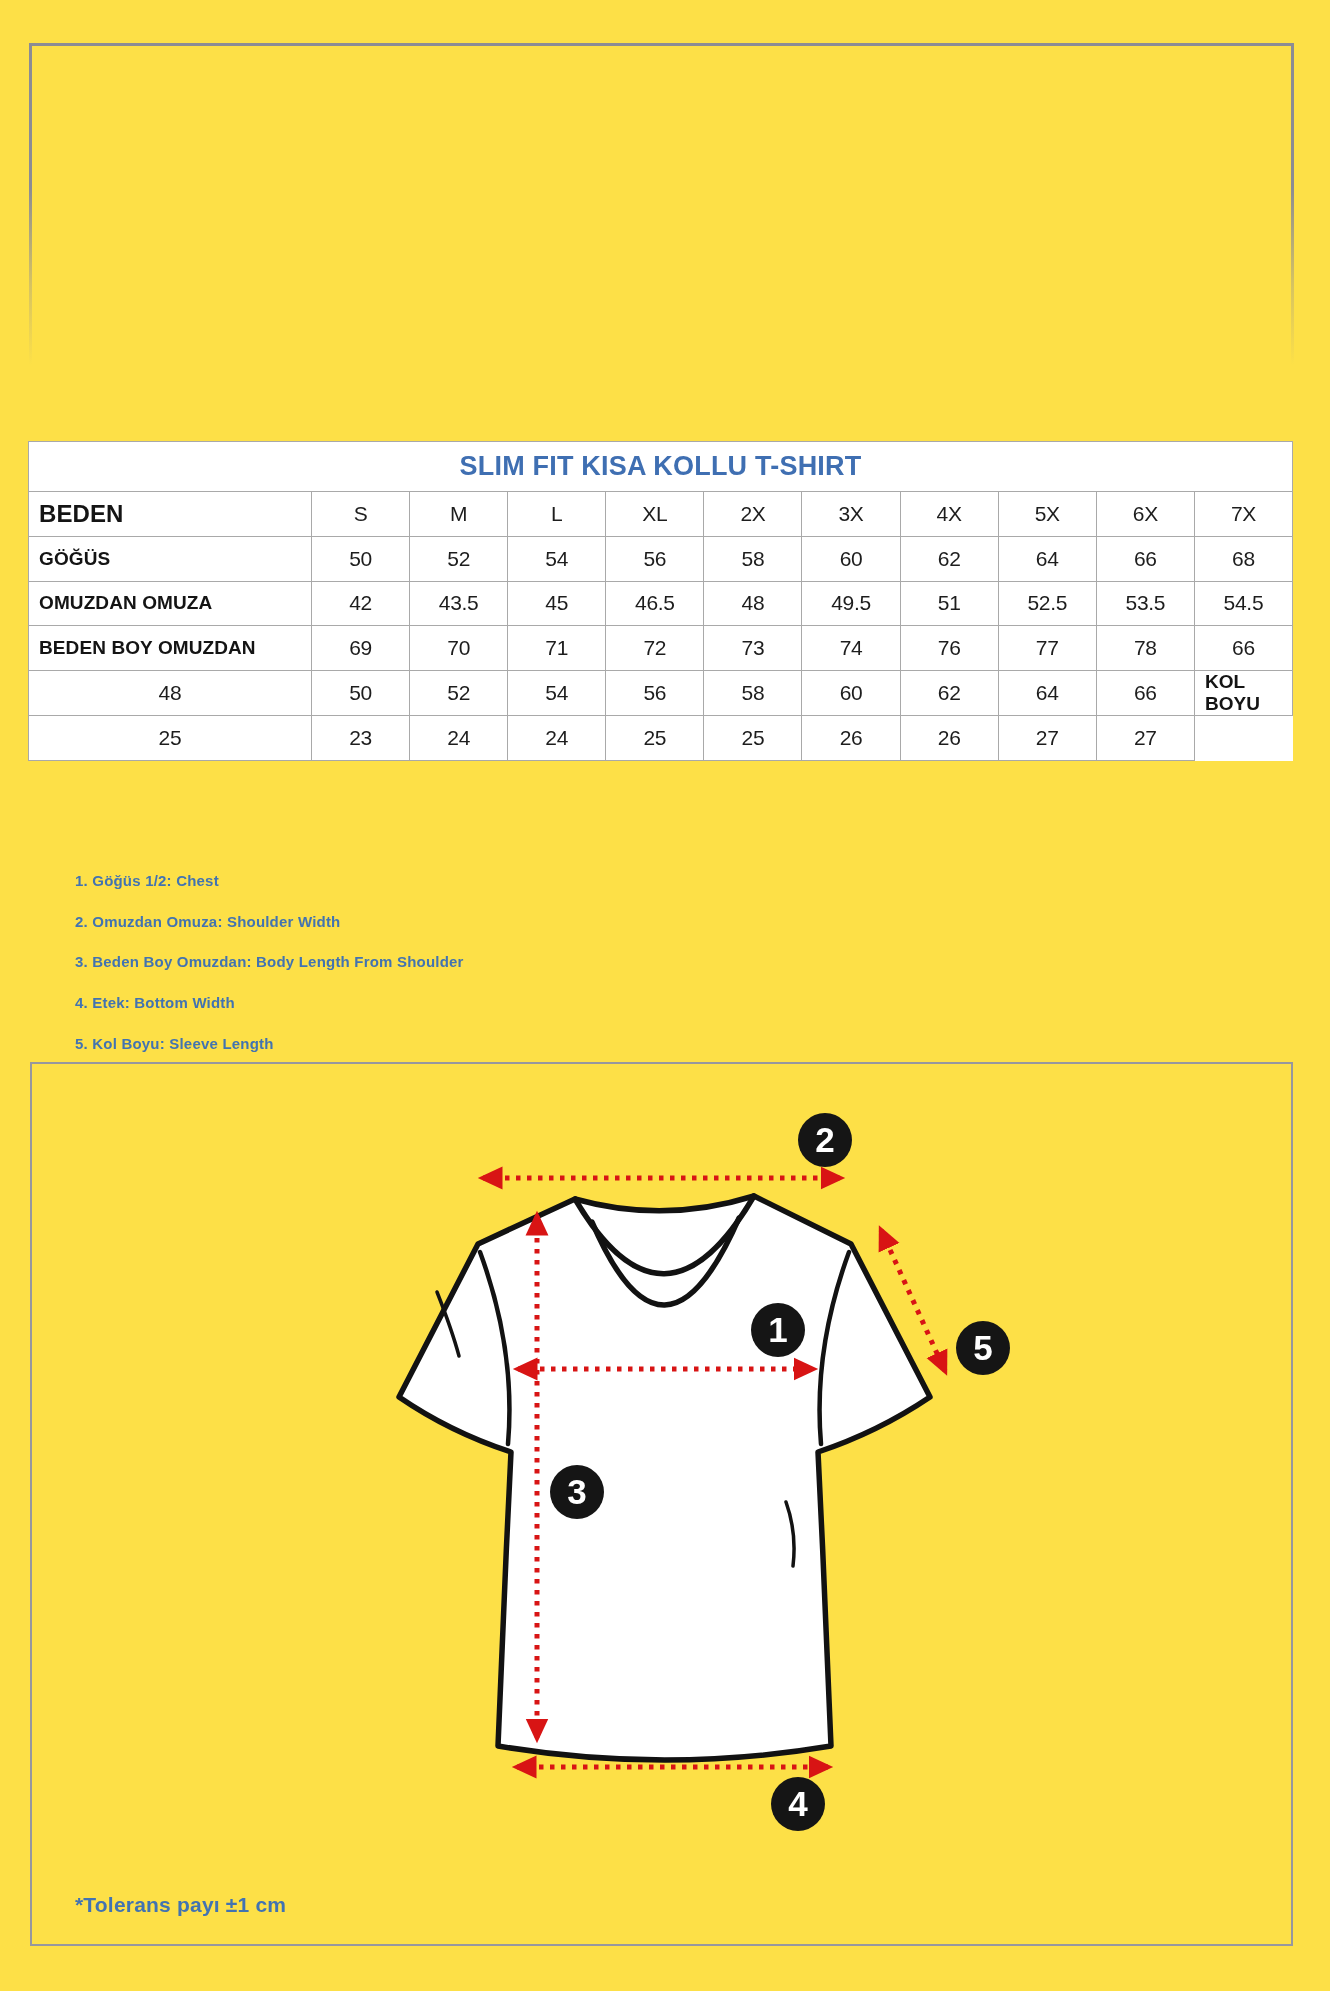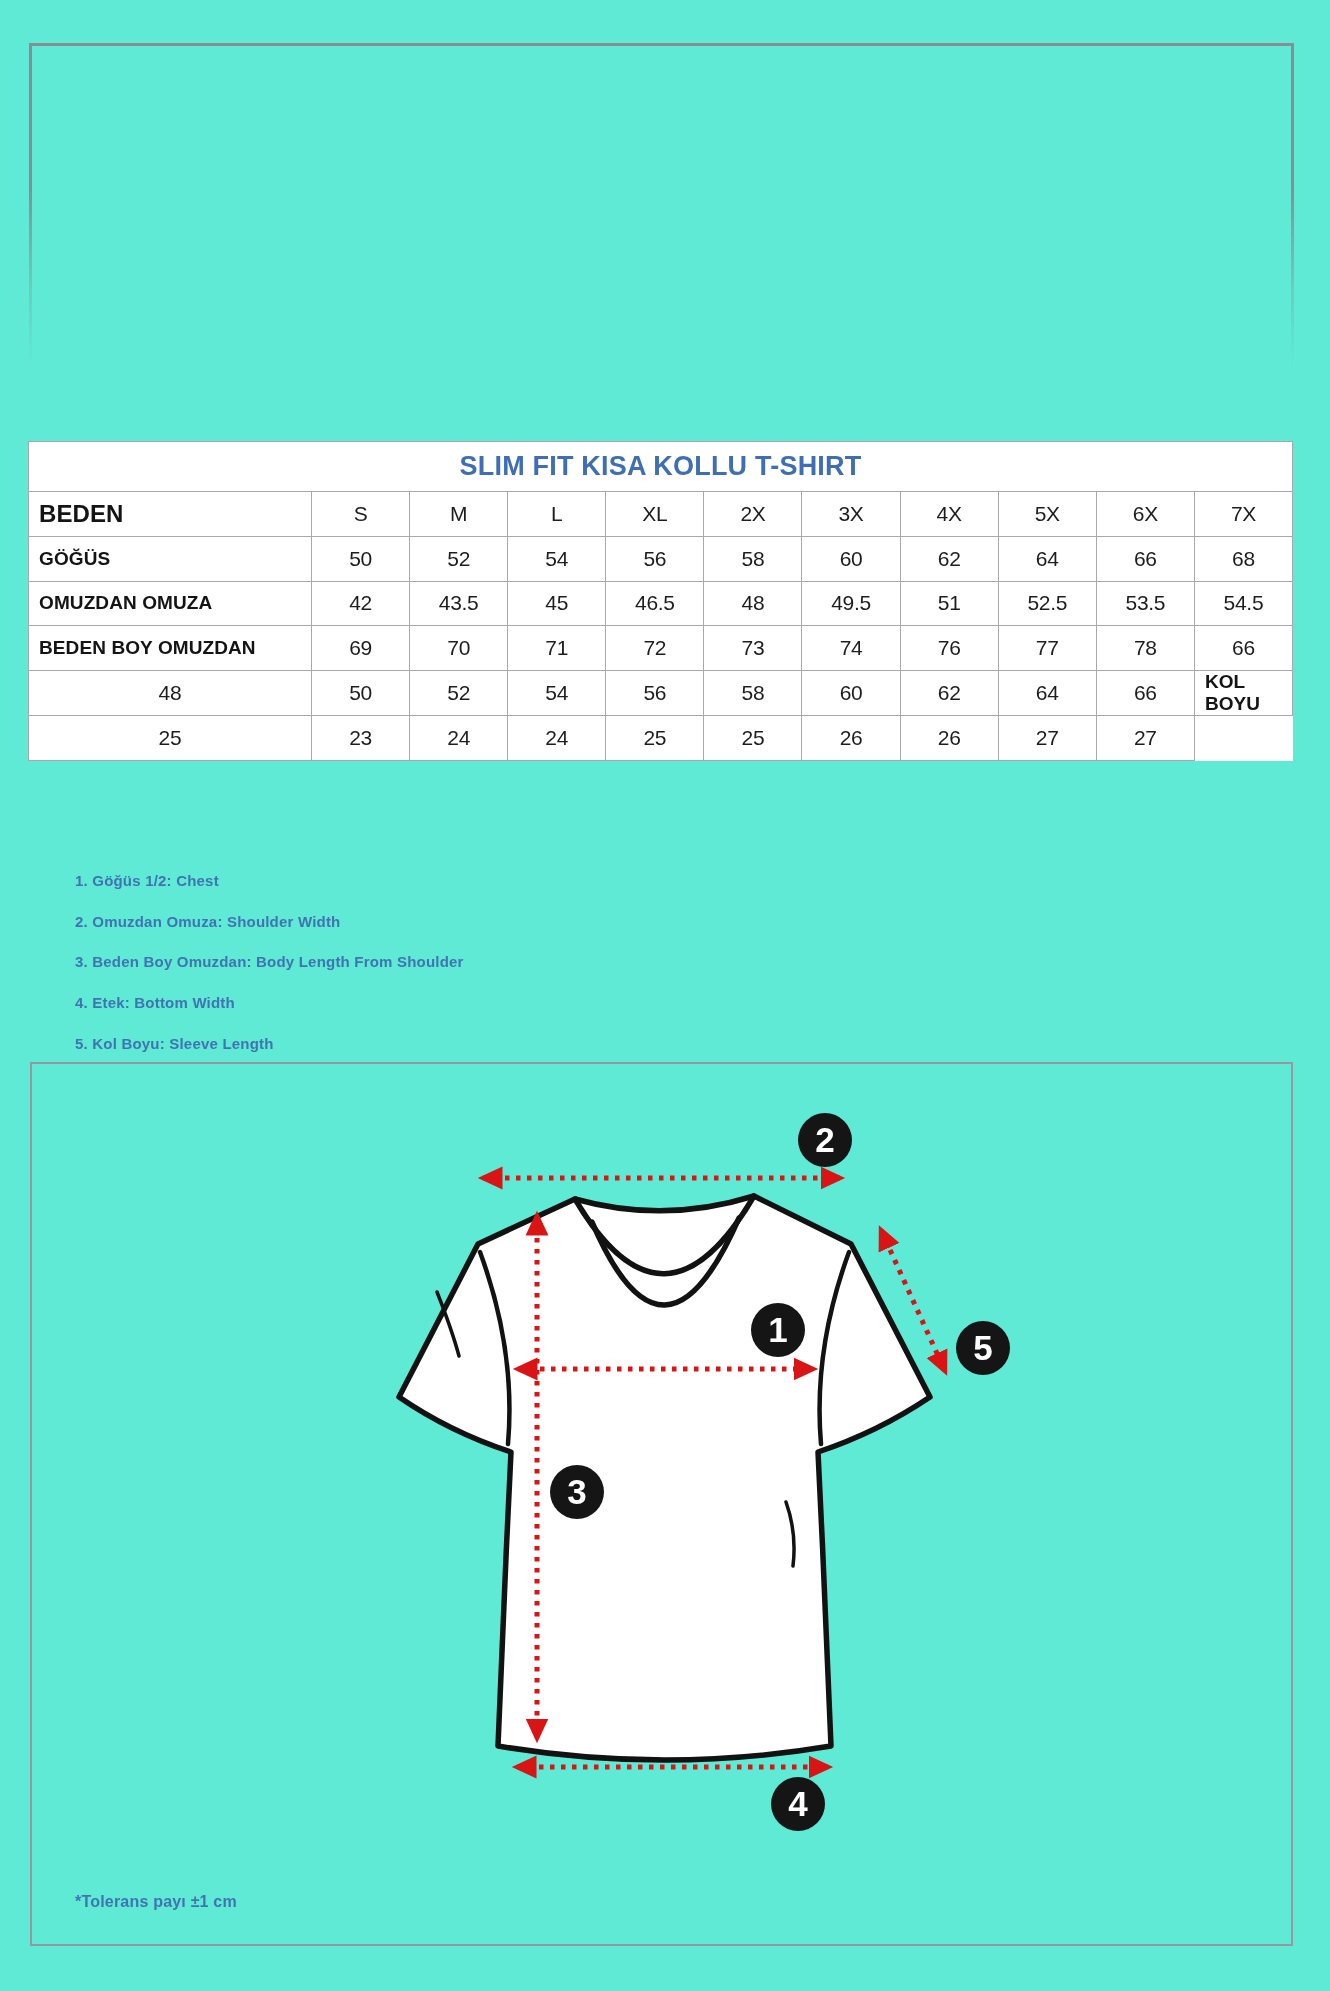--- a/index.html
+++ b/index.html
@@ -1,16 +1,16 @@
 <!DOCTYPE html>
 <html><head>
 <meta charset="utf-8">
 <style>
   html,body{margin:0;padding:0;background:#ffffff;}
-  .page{position:relative;width:1330px;height:1991px;background:#5eead4;overflow:hidden;
+  .page{position:relative;width:1330px;height:1991px;background:#fde047;overflow:hidden;
         font-family:"Liberation Sans",sans-serif;}
 
   
   .topbox-top{position:absolute;left:29px;top:43px;width:1265px;height:3px;background:#8c8c94;}
   .topbox-side{position:absolute;top:43px;width:3px;height:322px;
                background:linear-gradient(to bottom,#8c8c94 45%,rgba(140,140,148,0.35) 75%,rgba(140,140,148,0));}
   .topbox-side.left{left:29px;}
   .topbox-side.right{left:1291px;}
 
   
@@ -31,21 +31,21 @@
   .legend{position:absolute;left:75px;top:860px;color:#4273b1;font-size:15px;font-weight:bold;}
   .legend .legend-line{height:40.7px;display:flex;align-items:center;letter-spacing:0.2px;}
 
   
   .diagram-box{position:absolute;left:30px;top:1062px;width:1263px;height:884px;
                border:2px solid #97979e;box-sizing:border-box;}
   .diagram-svg{position:absolute;left:0;top:0;width:1330px;height:1991px;}
 
   
   .footnote{position:absolute;left:75px;top:1893px;color:#4273b1;
-            font-size:16px;font-weight:bold;letter-spacing:0.2px;}
+            font-size:21px;font-weight:bold;letter-spacing:0.2px;}
 
   .marker-num{font-family:"Liberation Sans",sans-serif;font-weight:bold;font-size:35px;fill:#ffffff;}
 </style>
 </head>
 <body>
 
 <div class="page">
 
   <div class="topbox-top"></div>
   <div class="topbox-side left"></div>

